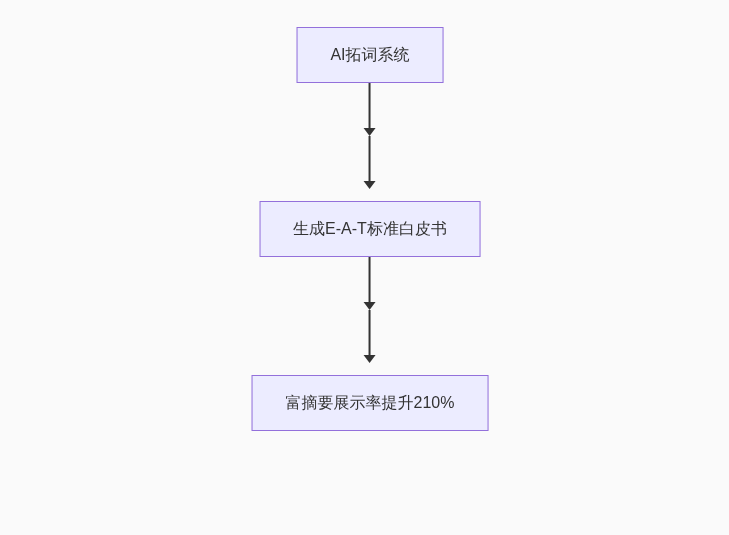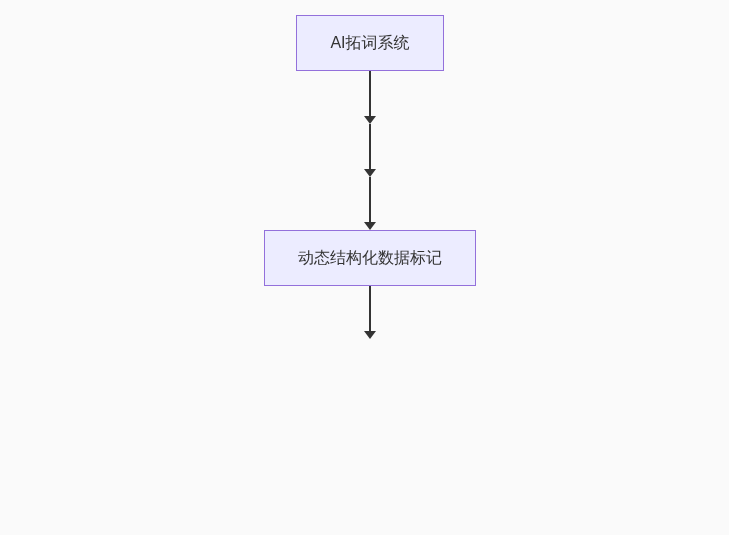--- a/index.html
+++ b/index.html
@@ -31,20 +31,21 @@
     display: flex;
     align-items: center;
     justify-content: flex-start;
     padding: 0 33px;
     background: #ECECFF;
     border: 1.5px solid #9370DB;
     color: #333333;
     font-size: 16px;
     line-height: 1;
     white-space: nowrap;
+    margin-top: 12px;
   }
   .arrow {
     display: flex;
     flex-direction: column;
     align-items: center;
     height: 53px;
   }
   .arrow-line {
     width: 2px;
     height: 45px;
@@ -72,30 +73,33 @@
       <div class="arrow-line"></div>
       <div class="arrow-head"></div>
     </div>
 
 
     <div class="arrow">
       <div class="arrow-line"></div>
       <div class="arrow-head"></div>
     </div>
 
-
-    <div class="arrow">
-      <div class="arrow-line"></div>
-      <div class="arrow-head"></div>
-    </div>
-
     <div class="node">
-      <span>动态结构化数据标记</span>
+      <span>生成E-A-T标准白皮书</span>
     </div>
 
     <div class="arrow">
       <div class="arrow-line"></div>
       <div class="arrow-head"></div>
     </div>
 
 
+    <div class="arrow">
+      <div class="arrow-line"></div>
+      <div class="arrow-head"></div>
+    </div>
+
+    <div class="node">
+      <span>富摘要展示率提升210%</span>
+    </div>
+
   </div>
 </div>
 
 </body></html>

